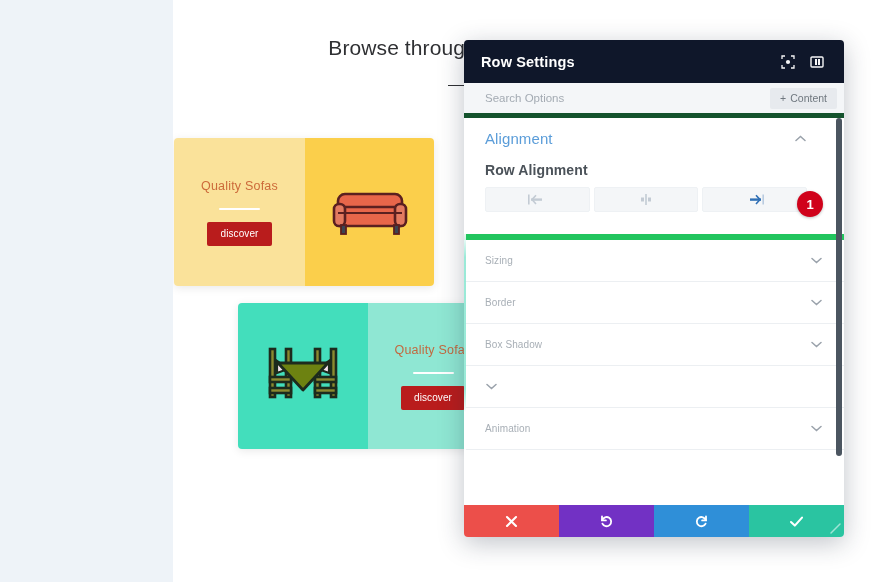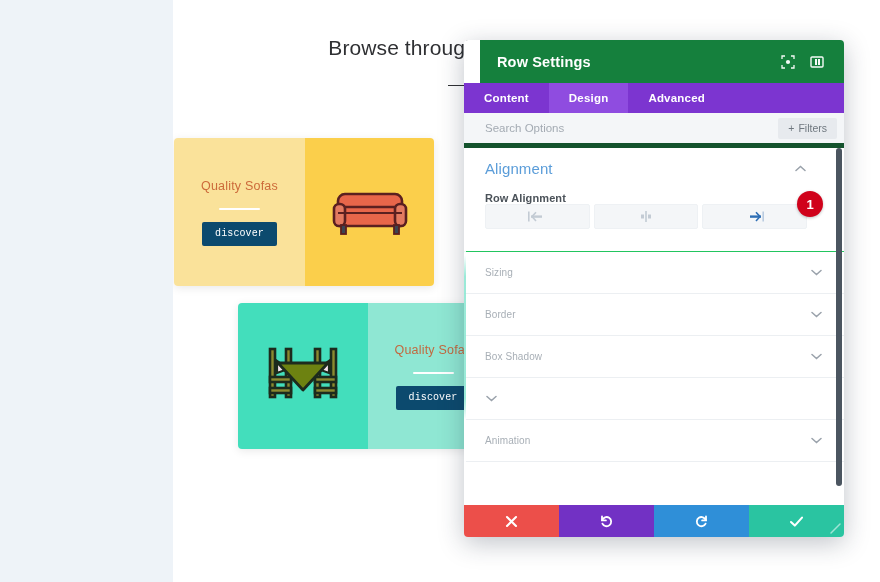--- a/index.html
+++ b/index.html
@@ -89,52 +89,51 @@
     white-space: nowrap;
   }
   #card-table .card-title { color: #c2693f; }
   .card-divider {
     width: 41px; height: 2px;
     background: #ffffff;
     margin: 15px 0 12px 0;
     border-radius: 1px;
   }
   .discover-btn {
-    background: #0c4a6e;
+    background: #b91c1c;
     color: #ffffff;
     font-size: 10px;
     padding: 6px 13px 7px 13px;
     border: none;
     border-radius: 2px;
-    font-family: Liberation Mono, monospace;
+    font-family: Liberation Sans, sans-serif;
     letter-spacing: .1px;
     cursor: pointer;
   }
 
   
   #row-settings {
     position: absolute;
     left: 464px; top: 40px;
     width: 380px;
     height: 497px;
     background: #ffffff;
     border-radius: 4px;
     box-shadow: 0 6px 26px rgba(30,40,60,.28);
     overflow: hidden;
     display: flex;
     flex-direction: column;
   }
 
   .modal-header {
-    background: #15803d;
+    background: #0f172a;
     height: 43px;
     display: flex; align-items: center;
     padding: 0 17px;
     flex: none;
-    margin-left: 16px;
   }
   .modal-title {
     color: #ffffff;
     font-size: 14.5px;
     font-weight: 700;
     letter-spacing: .15px;
     flex: 1;
   }
   .hdr-icon {
     width: 20px; height: 20px;
@@ -195,21 +194,21 @@
 
   .modal-body {
     flex: 1;
     overflow: hidden;
     position: relative;
     background: #ffffff;
   }
 
   .opt-group-open {
     padding: 0 16px 6px 0;
-    border-bottom: 1px solid #22c55e;
+    border-bottom: 6px solid #22c55e;
   }
   .group-head {
     display: flex; align-items: center;
     height: 40px;
     padding: 0 21px;
     cursor: pointer;
   }
   .group-title-open {
     flex: 1;
     font-size: 15px;
@@ -221,23 +220,24 @@
     width: 13px; height: 13px;
     color: #9aa2ab;
     display:flex; align-items:center; justify-content:center;
   }
 
   .field {
     padding: 4px 21px 16px 21px;
     position: relative;
   }
   .field-label {
-    font-size: 11px;
+    font-size: 14px;
     color: #4b5259;
     font-weight: 700;
+    margin-bottom: 9px;
     letter-spacing: .1px;
   }
   .btn-group {
     display: flex;
     gap: 4px;
   }
   .align-btn {
     flex: 1;
     height: 23px;
     background: #f4f6f8;
@@ -402,31 +402,26 @@
     </div>
     <div class="hdr-icon">
       <svg width="14" height="14" viewBox="0 0 14 14">
         <rect x="1" y="2" width="12" height="10" rx="1" fill="none" stroke="#ffffff" stroke-width="1.4"></rect>
         <rect x="5" y="4" width="2" height="6" fill="#ffffff"></rect>
         <rect x="8" y="4" width="2" height="6" fill="#ffffff"></rect>
       </svg>
     </div>
   </div>
 
-  <div class="modal-tabs">
-    <div class="tab">Content</div>
-    <div class="tab active">Design</div>
-    <div class="tab">Advanced</div>
-  </div>
 
   <div class="search-bar">
     <input class="search-input" type="text" placeholder="Search Options" style="">
     <button class="filter-btn">
       <span>+</span>
-      <span>Filters</span>
+      <span>Content</span>
     </button>
   </div>
 
   <div class="modal-body">
     <div class="panel-left-accent"></div>
 
     <div class="opt-group-open">
       <div class="group-head">
         <div class="group-title-open">Alignment</div>
         <span class="chev">

